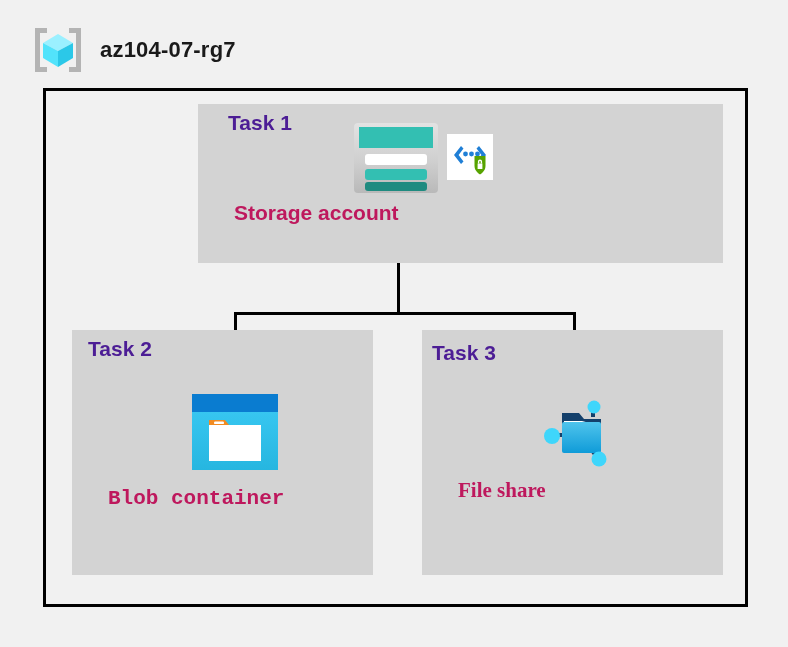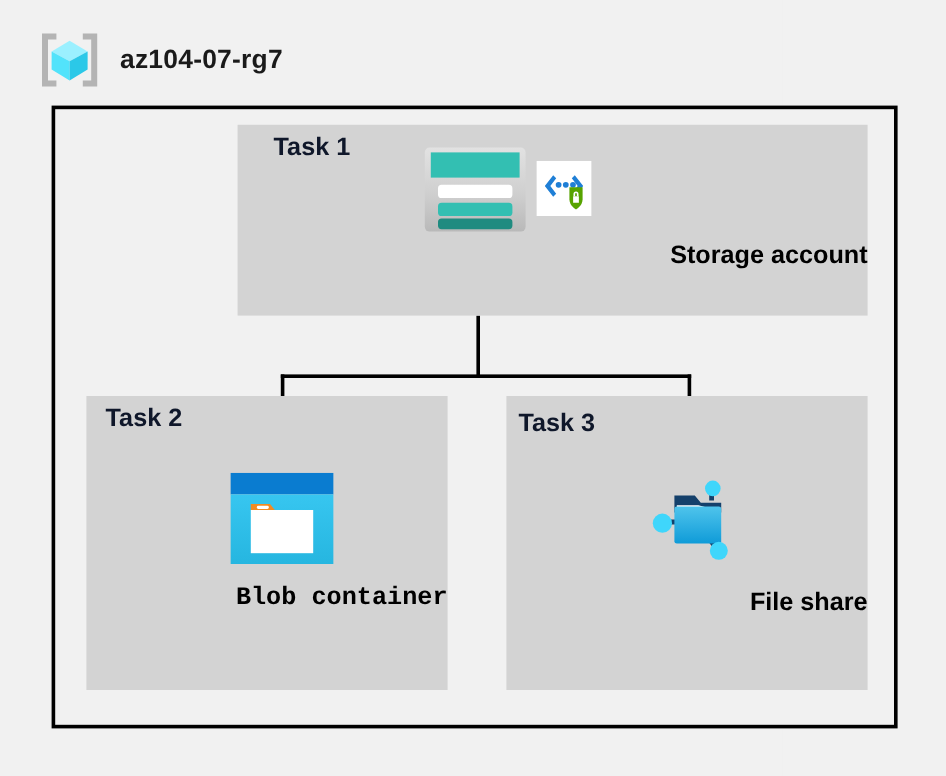--- a/index.html
+++ b/index.html
@@ -27,33 +27,33 @@
   }
 
   
   .panel { position: absolute; background: #d3d3d3; }
   .panel-top   { left: 198px; top: 104px; width: 525px; height: 159px; }
   .panel-left  { left:  72px; top: 330px; width: 301px; height: 245px; }
   .panel-right { left: 422px; top: 330px; width: 301px; height: 245px; }
 
   .task-label {
     position: absolute; font-size: 21px; font-weight: bold;
-    color: #0f172a; white-space: nowrap;
+    color: #4c1d95; white-space: nowrap;
   }
   .tl-top   { left: 228px; top: 111px; }
   .tl-left  { left:  88px; top: 337px; }
   .tl-right { left: 432px; top: 341px; text-align: center; }
 
   .node-caption {
     position: absolute; font-size: 21px; font-weight: bold;
-    color: #000000; white-space: nowrap; text-align: right;
+    color: #be185d; white-space: nowrap; text-align: left; padding-left: 36px;
   }
   .cap-storage { left: 198px; top: 201px; width: 525px; }
   .cap-blob    { left:  72px; top: 487px; width: 301px; font-family: Liberation Mono, monospace; }
-  .cap-file    { left: 422px; top: 490px; width: 301px; }
+  .cap-file    { left: 422px; top: 478px; width: 301px; font-family: Liberation Serif, serif; }
 
   
   .line { position: absolute; background: #000; }
   .line-v-main  { left: 397px; top: 263px; width: 3px; height: 52px; }
   .line-h-main  { left: 234px; top: 312px; width: 342px; height: 3px; }
   .line-v-left  { left: 234px; top: 312px; width: 3px; height: 82px; }
   .line-v-right { left: 573px; top: 312px; width: 3px; height: 78px; }
 
   
   .icon-wrap { position: absolute; }

